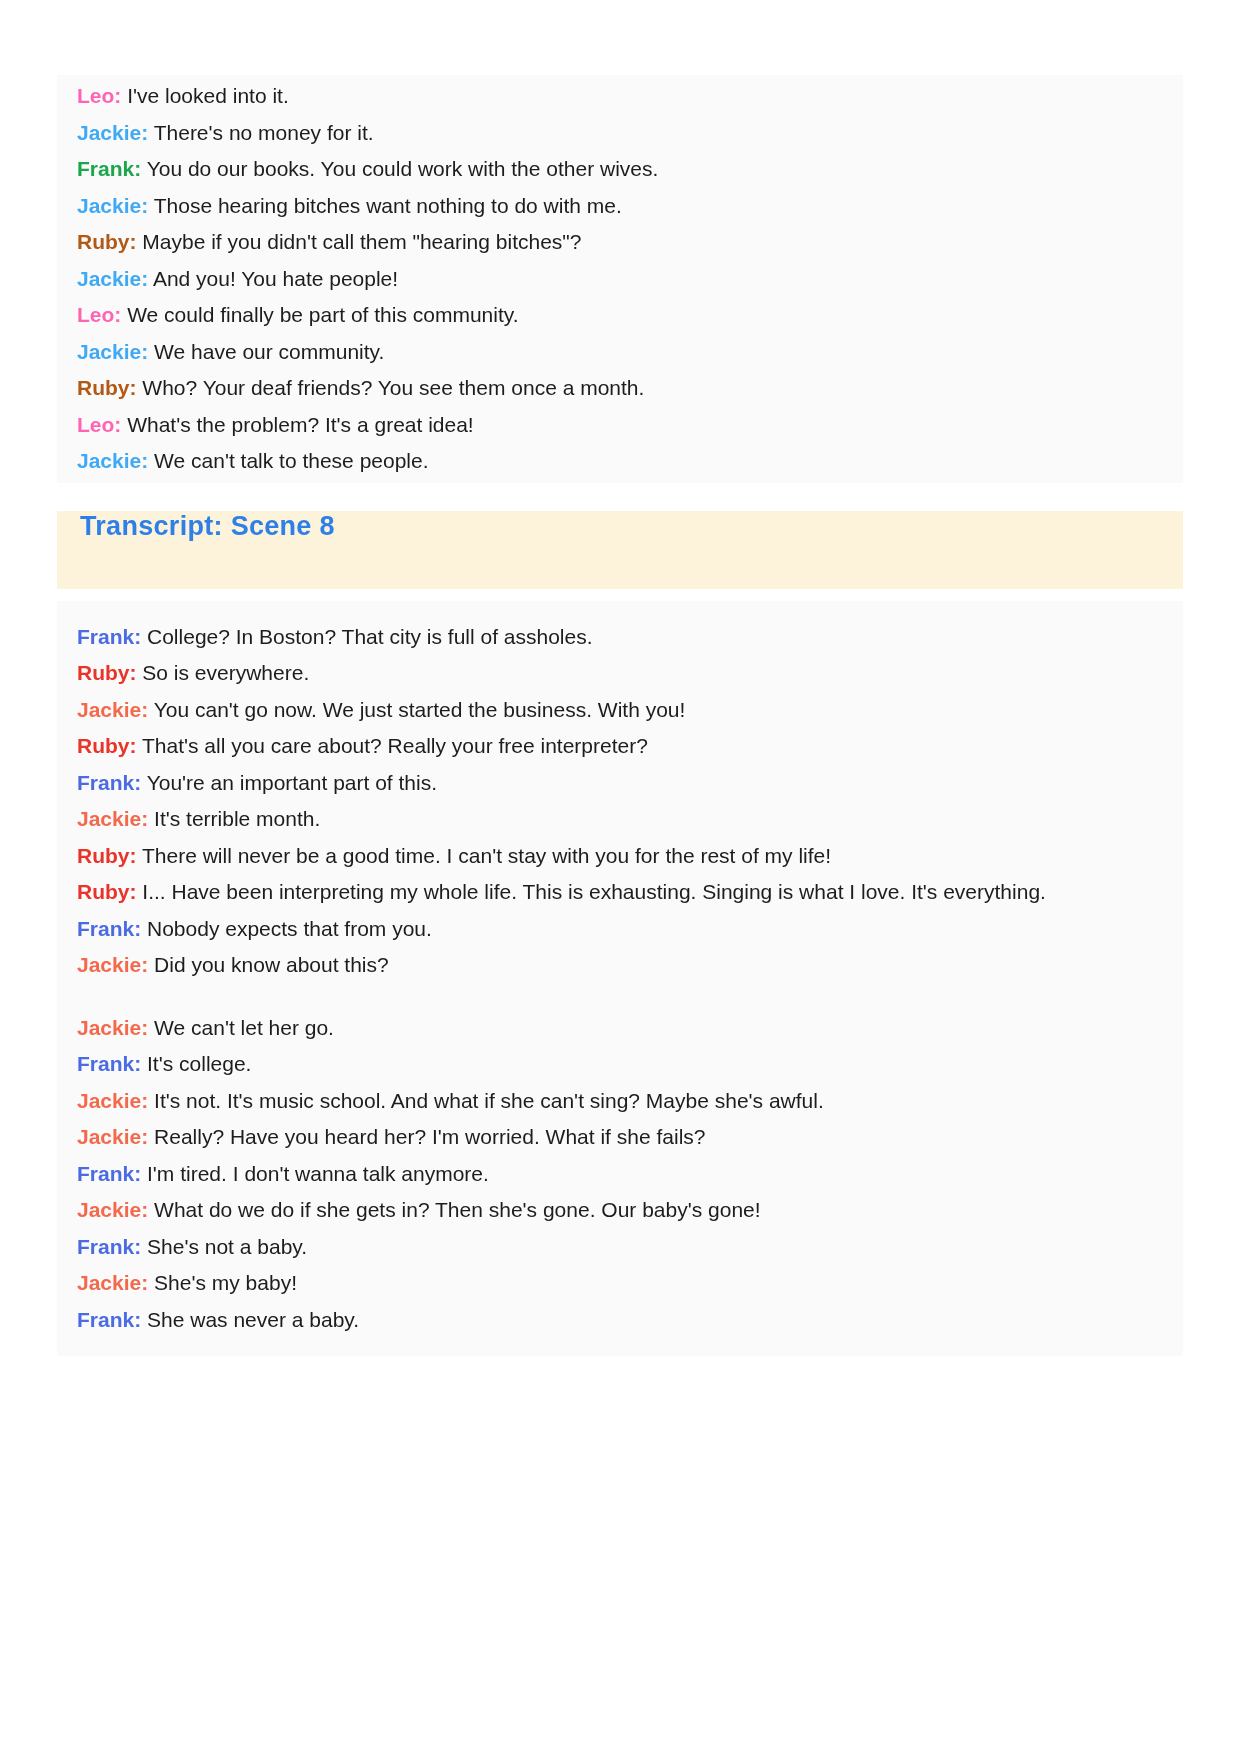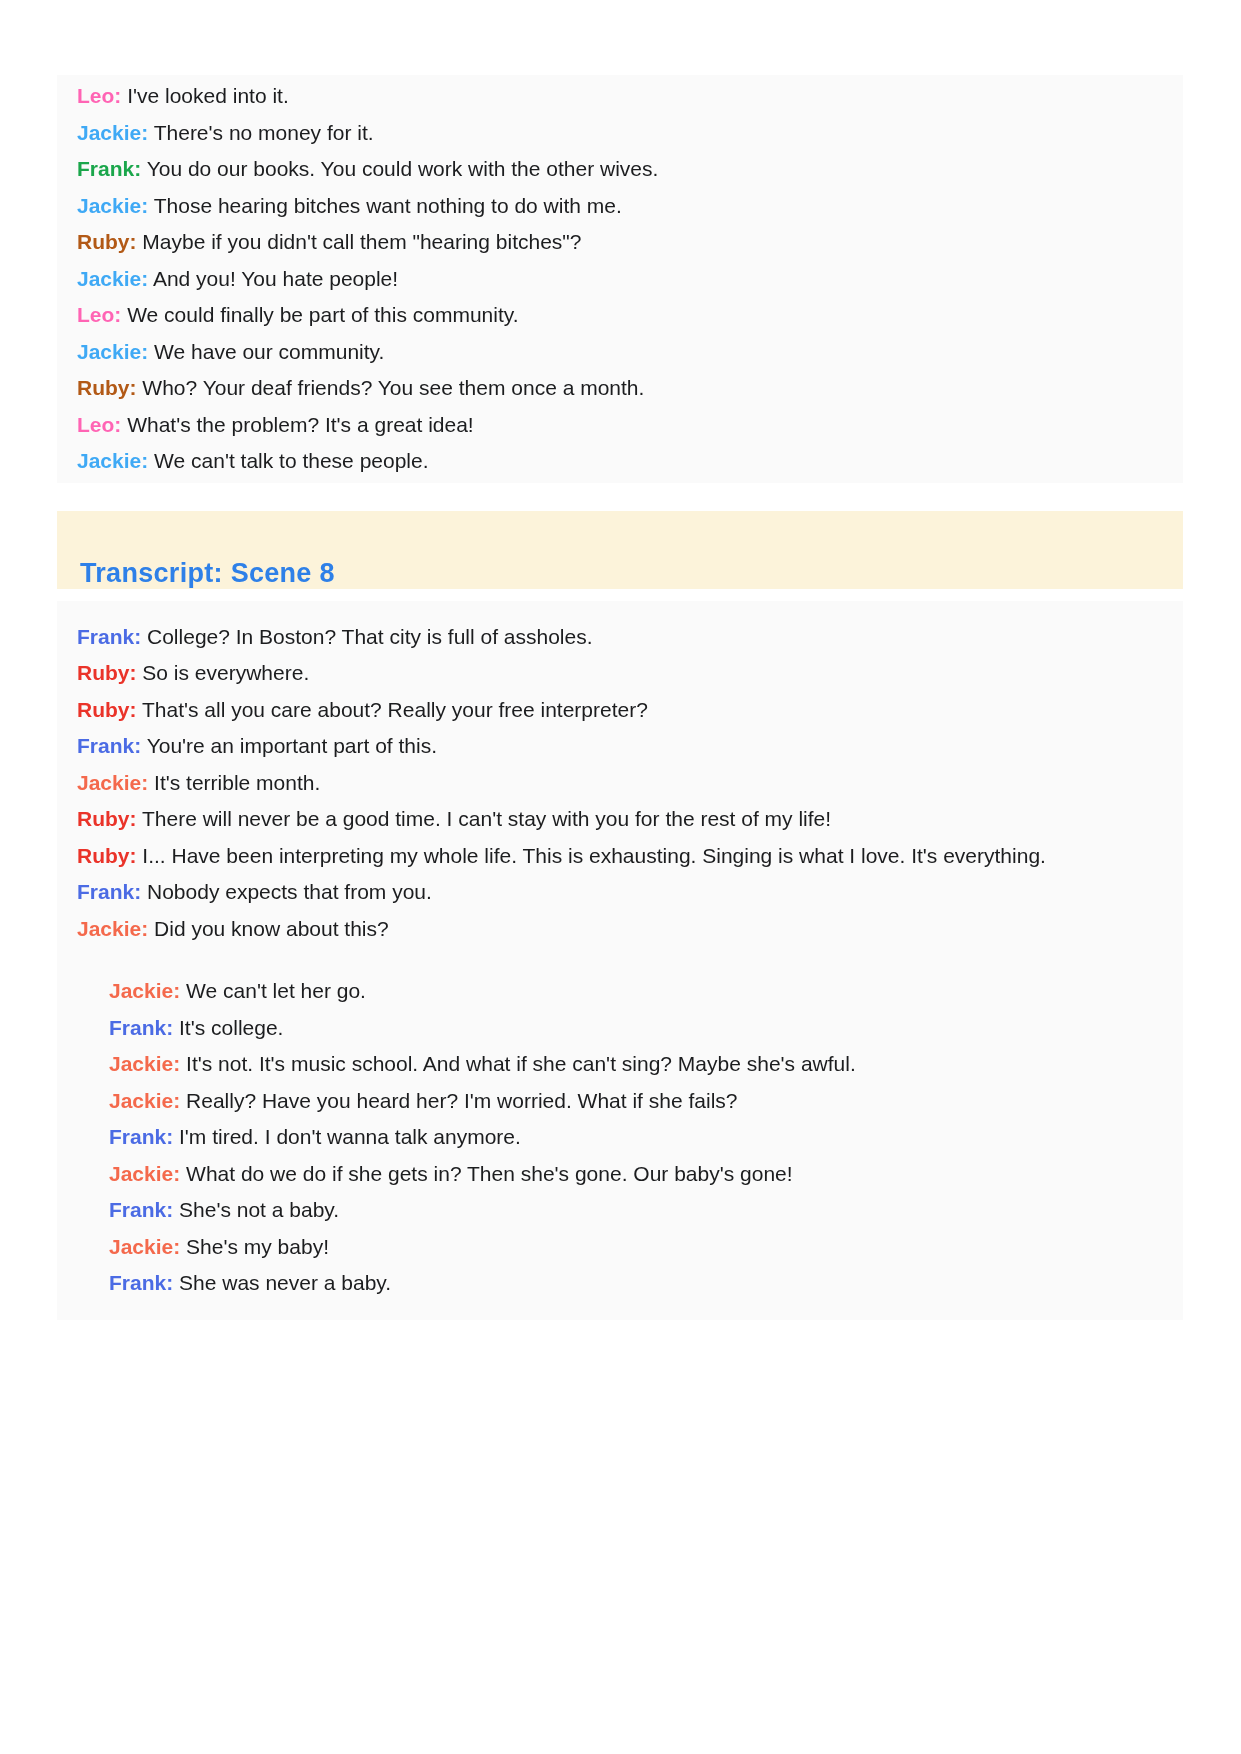--- a/index.html
+++ b/index.html
@@ -28,36 +28,35 @@
     color: #1c1d1f;
   }
   .line { display: block; }
   .speaker { font-weight: 700; }
   .scene-header {
     margin-top: 28px;
     margin-bottom: 12px;
     background: #fcf3da;
     height: 78px;
     display: flex;
-    align-items: flex-end;
+    align-items: flex-start;
     padding: 0 23px;
   }
   .scene-header h2 {
     margin: 0;
     font-size: 27px;
     font-weight: 700;
     color: #2e80e8;
     letter-spacing: 0.3px;
   }
   #block-scene8 {
     padding: 18px 20px;
   }
   .para + .para {
     margin-top: 26px;
-    margin-left: 32px;
   }
 </style>
 </head>
 <body>
 
 <div class="page">
 
   <section class="dialogue-block" id="block-scene7">
       <div class="line"><span class="speaker" style="color: rgb(255, 100, 180);">Leo:</span><span class="utterance"> I've looked into it.</span></div>
       <div class="line"><span class="speaker" style="color: rgb(63, 169, 245);">Jackie:</span><span class="utterance"> There's no money for it.</span></div>
@@ -73,20 +72,21 @@
     </section>
 
   <div class="scene-header">
     <h2>Transcript: Scene 8</h2>
   </div>
 
   <section class="dialogue-block" id="block-scene8">
     <div class="para" id="scene8-p1">
         <div class="line"><span class="speaker" style="color: rgb(75, 107, 228);">Frank:</span><span class="utterance"> College? In Boston? That city is full of assholes.</span></div>
         <div class="line"><span class="speaker" style="color: rgb(234, 51, 41);">Ruby:</span><span class="utterance"> So is everywhere.</span></div>
+        <div class="line"><span class="speaker" style="color: rgb(244, 105, 76);">Jackie:</span><span class="utterance"> You can't go now. We just started the business. With you!</span></div>
         <div class="line"><span class="speaker" style="color: rgb(234, 51, 41);">Ruby:</span><span class="utterance"> That's all you care about? Really your free interpreter?</span></div>
         <div class="line"><span class="speaker" style="color: rgb(75, 107, 228);">Frank:</span><span class="utterance"> You're an important part of this.</span></div>
         <div class="line"><span class="speaker" style="color: rgb(244, 105, 76);">Jackie:</span><span class="utterance"> It's terrible month.</span></div>
         <div class="line"><span class="speaker" style="color: rgb(234, 51, 41);">Ruby:</span><span class="utterance"> There will never be a good time. I can't stay with you for the rest of my life!</span></div>
         <div class="line"><span class="speaker" style="color: rgb(234, 51, 41);">Ruby:</span><span class="utterance"> I... Have been interpreting my whole life. This is exhausting. Singing is what I love. It's everything.</span></div>
         <div class="line"><span class="speaker" style="color: rgb(75, 107, 228);">Frank:</span><span class="utterance"> Nobody expects that from you.</span></div>
         <div class="line"><span class="speaker" style="color: rgb(244, 105, 76);">Jackie:</span><span class="utterance"> Did you know about this?</span></div>
       </div>
     <div class="para" id="scene8-p2">
         <div class="line"><span class="speaker" style="color: rgb(244, 105, 76);">Jackie:</span><span class="utterance"> We can't let her go.</span></div>

